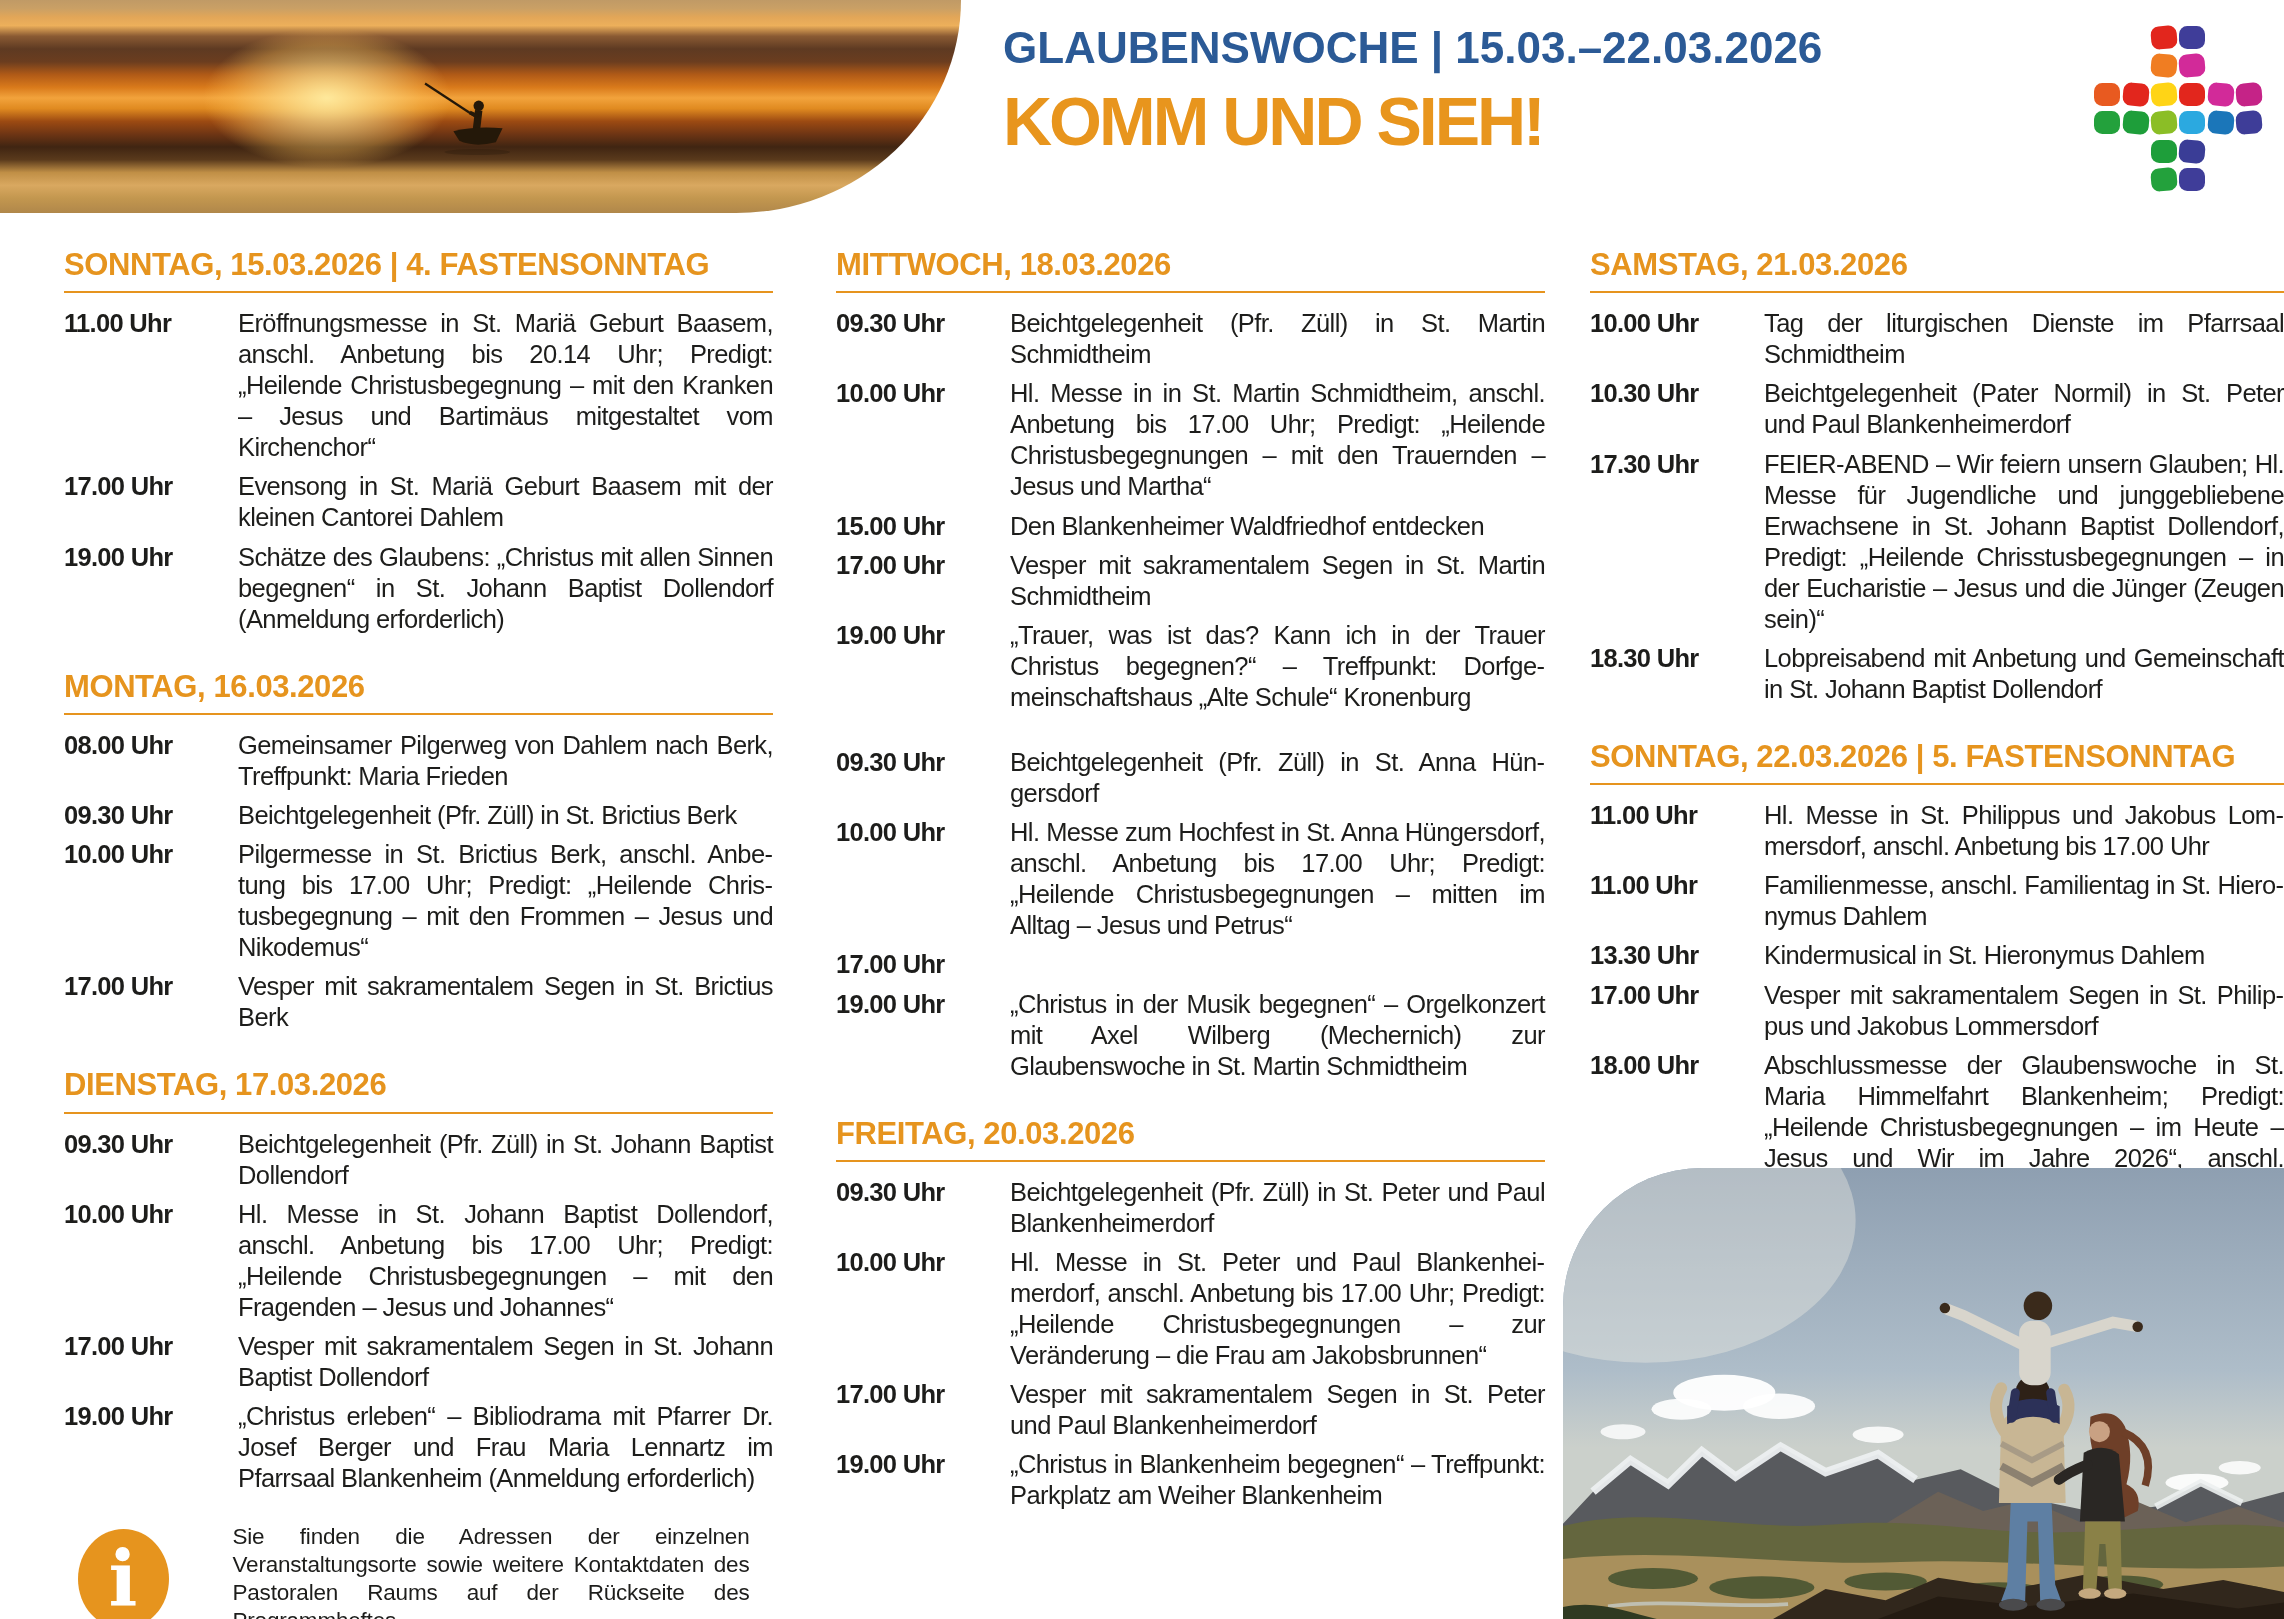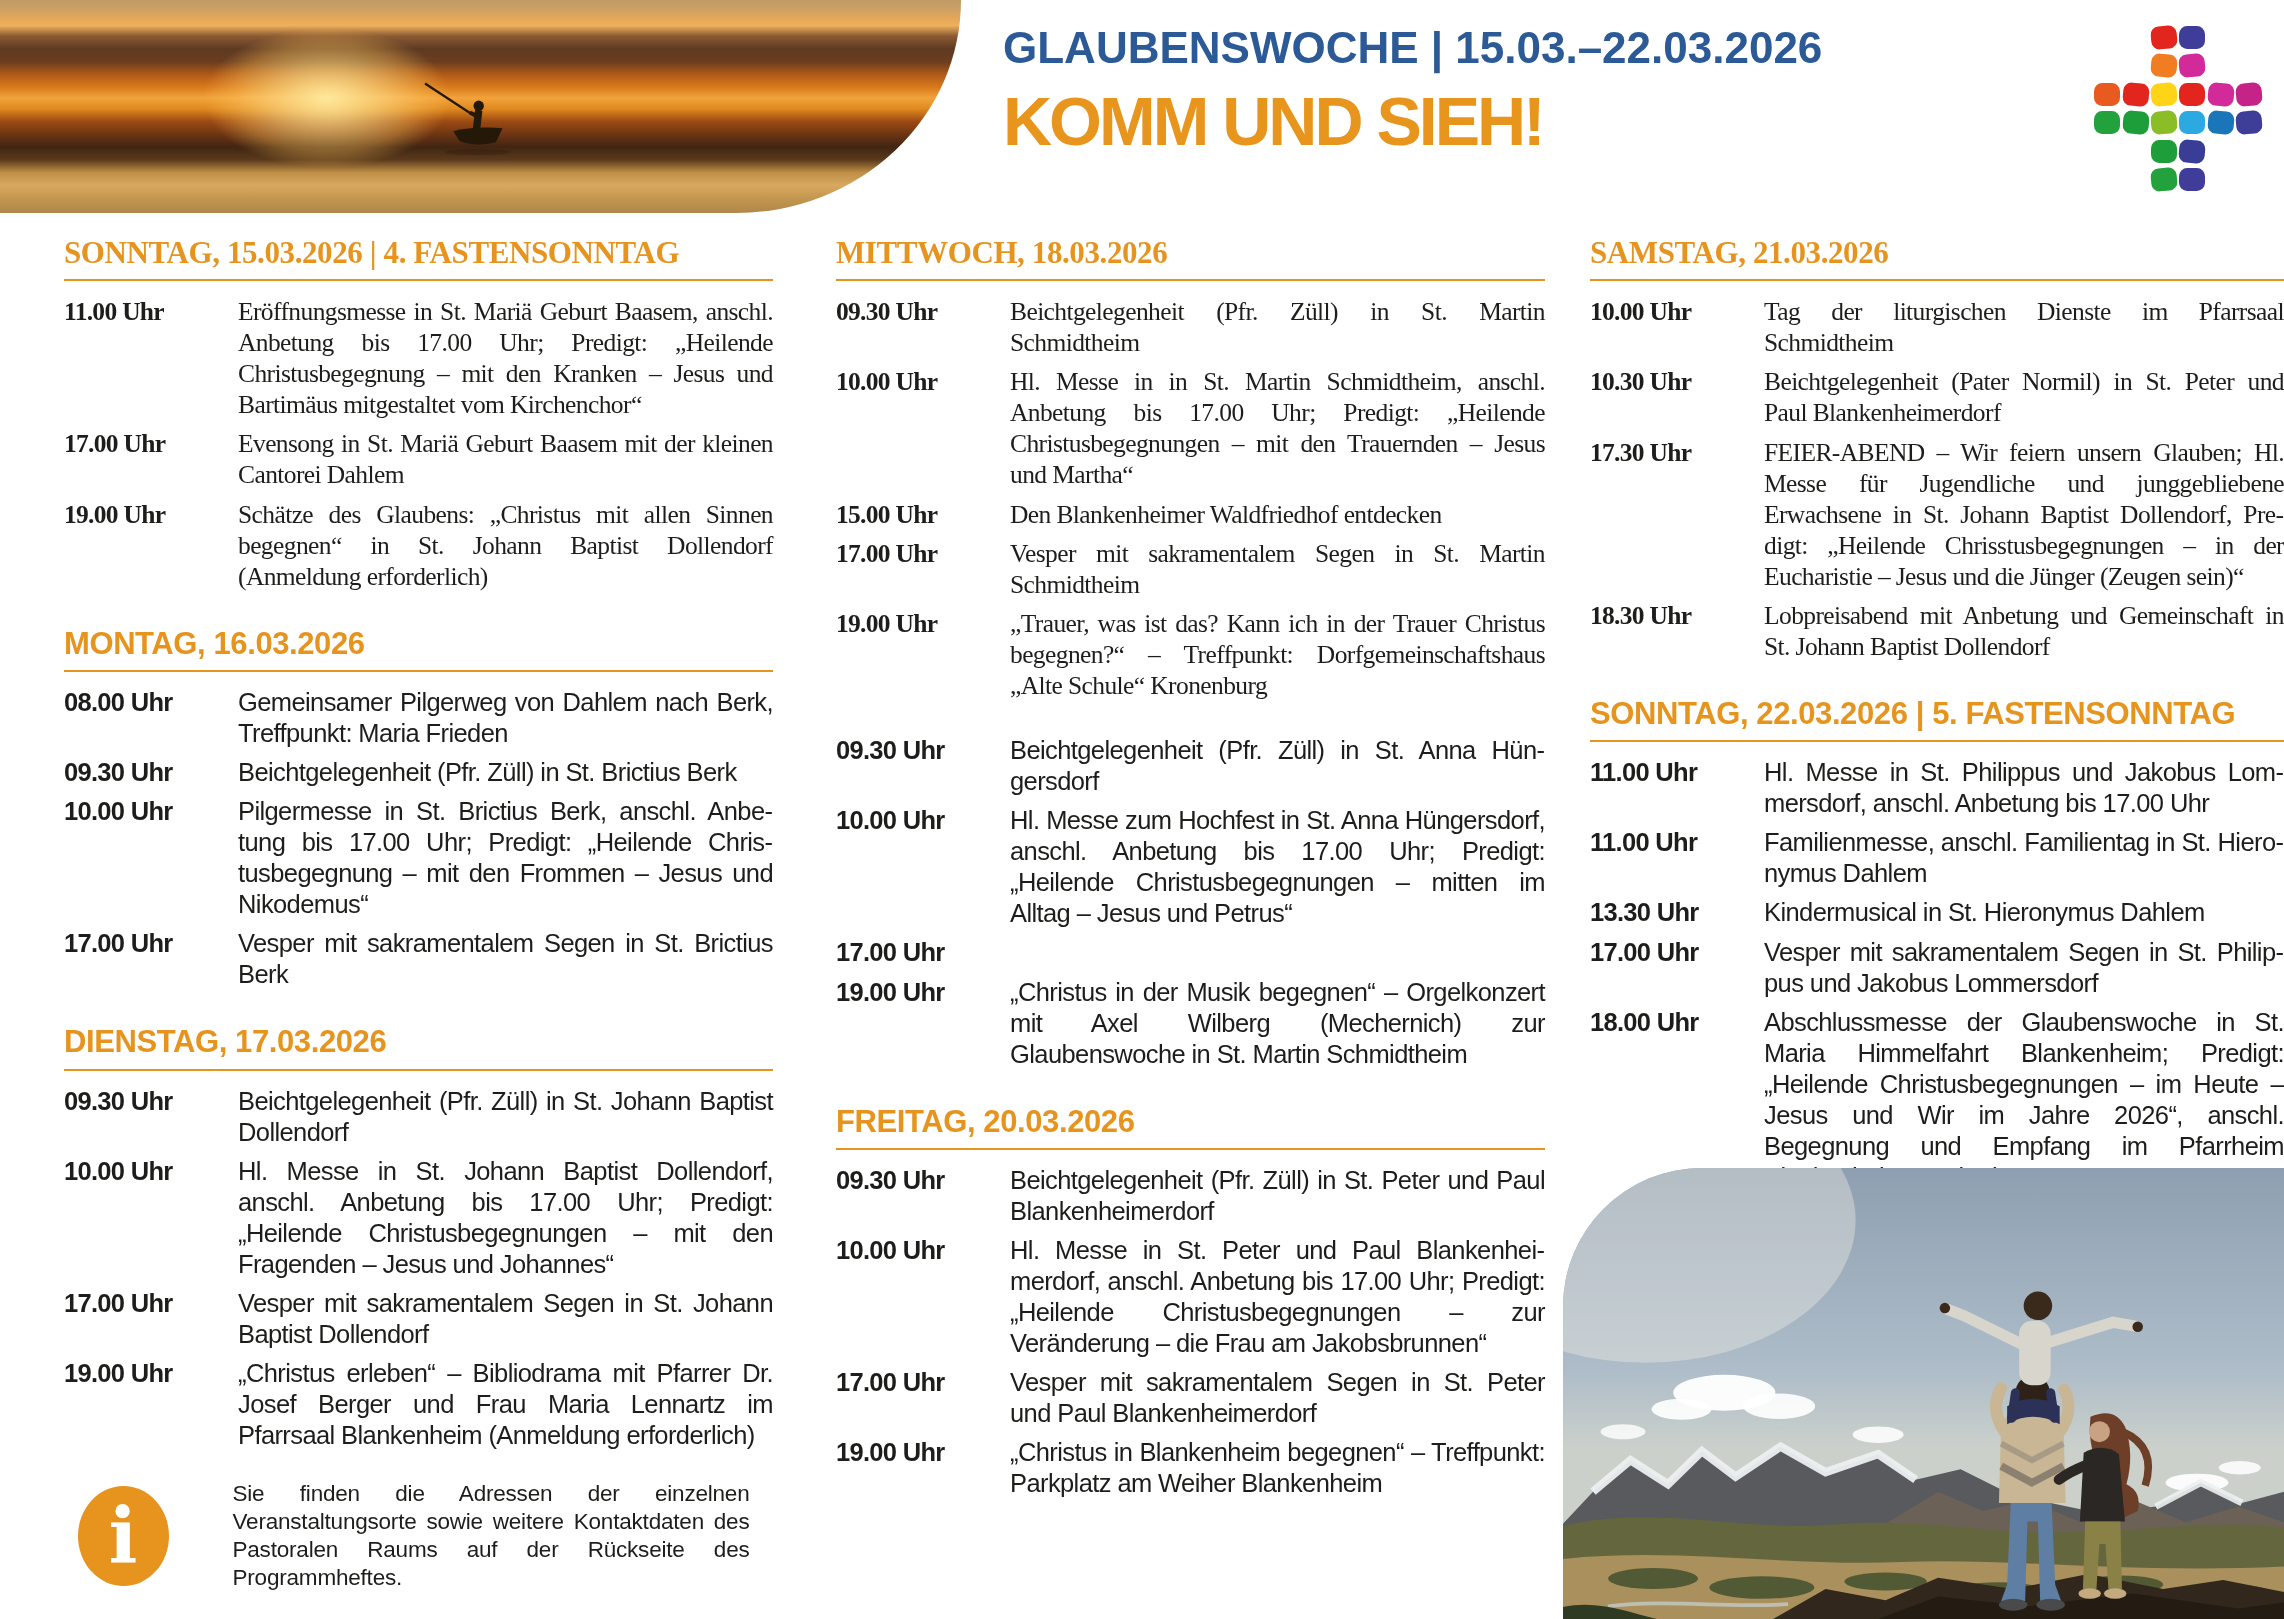--- a/index.html
+++ b/index.html
@@ -28,21 +28,21 @@
   .logo{position:absolute;left:2094px;top:25.5px;width:171px;height:171px;}
   .logo-cell{position:absolute;width:25.5px;height:23px;border-radius:8.2px;}
 
   
   .col{position:absolute;top:231px;width:709px;}
   #col-1{left:64px;}
   #col-2{left:836px;}
   #col-3{left:1590px;width:694px;}
 
   .day{margin-top:34px;}
-  .day:first-child{margin-top:4px;font-family:Liberation Serif, serif;}
+  .day:first-child{margin-top:16px;}
   .day-header{margin:0 0 15px 0;font-size:31px;font-weight:bold;color:#E6941E;
               letter-spacing:-0.4px;padding-bottom:8.2px;border-bottom:2.2px solid #E6941E;white-space:nowrap;}
   .event{display:flex;margin-bottom:8.2px;}
   .event .time{flex:0 0 174px;font-weight:bold;font-size:25.5px;line-height:31px;letter-spacing:-0.7px;}
   .event .desc{flex:1;font-size:25.5px;line-height:31px;letter-spacing:-0.6px;
                text-align:justify;hyphens:manual;}
 
   
   .info{display:flex;align-items:center;margin-top:28.5px;}
   .info-icon{flex:0 0 91px;height:100px;margin-left:13.5px;margin-right:64px;
@@ -100,21 +100,21 @@
       <div class="logo-cell" style="left: 85px; top: 142px; background: rgb(63, 61, 153); transform: rotate(0deg);"></div>
     </div>
 
   <main>
     <div class="col" id="col-1">
       <div class="day-list">
           <section class="day">
             <h2 class="day-header">SONNTAG, 15.03.2026 | 4. FASTENSONNTAG</h2>
             <div class="event">
               <div class="time">11.00 Uhr</div>
-              <div class="desc">Eröffnungsmesse in St. Mariä Geburt Baa­sem, anschl. Anbetung bis 17.00 Uhr; Pre­digt: „Heilende Christusbegegnung – mit den Kranken – Jesus und Bartimäus mitge­staltet vom Kirchenchor“</div>
+              <div class="desc">Eröffnungsmesse in St. Mariä Geburt Baa­sem, anschl. Anbetung bis 20.14 Uhr; Pre­digt: „Heilende Christusbegegnung – mit den Kranken – Jesus und Bartimäus mitge­staltet vom Kirchenchor“</div>
             </div>
             <div class="event">
               <div class="time">17.00 Uhr</div>
               <div class="desc">Evensong in St. Mariä Geburt Baasem mit der kleinen Cantorei Dahlem</div>
             </div>
             <div class="event">
               <div class="time">19.00 Uhr</div>
               <div class="desc">Schätze des Glaubens: „Christus mit allen Sin­nen begegnen“ in St. Johann Baptist Dollen­dorf (Anmeldung erforderlich)</div>
             </div>
           </section>

